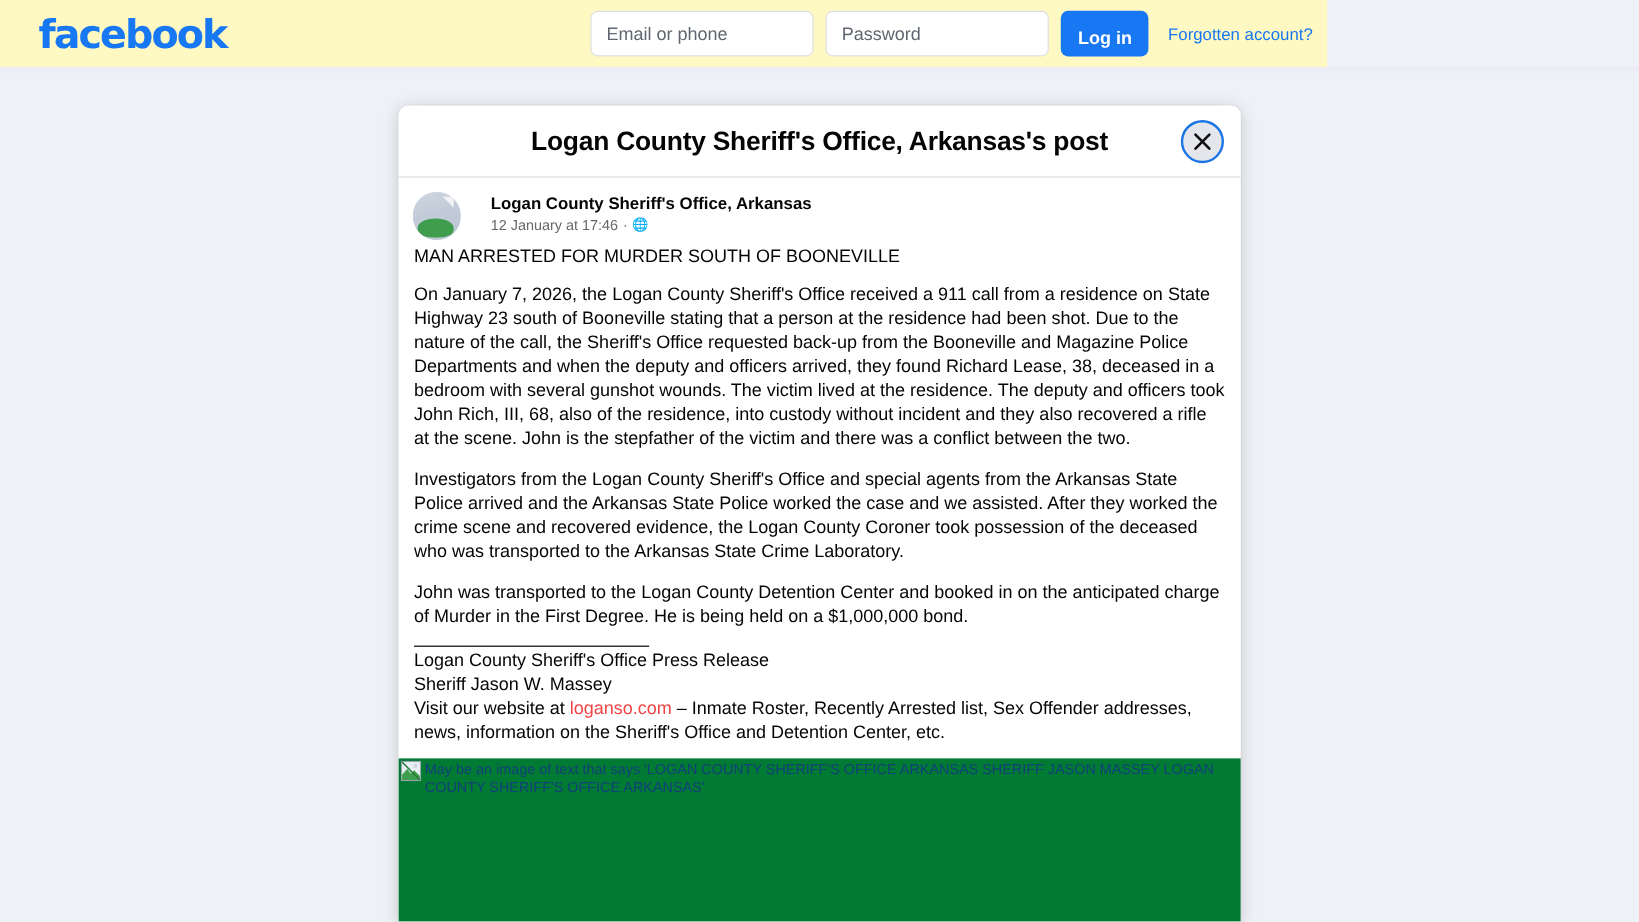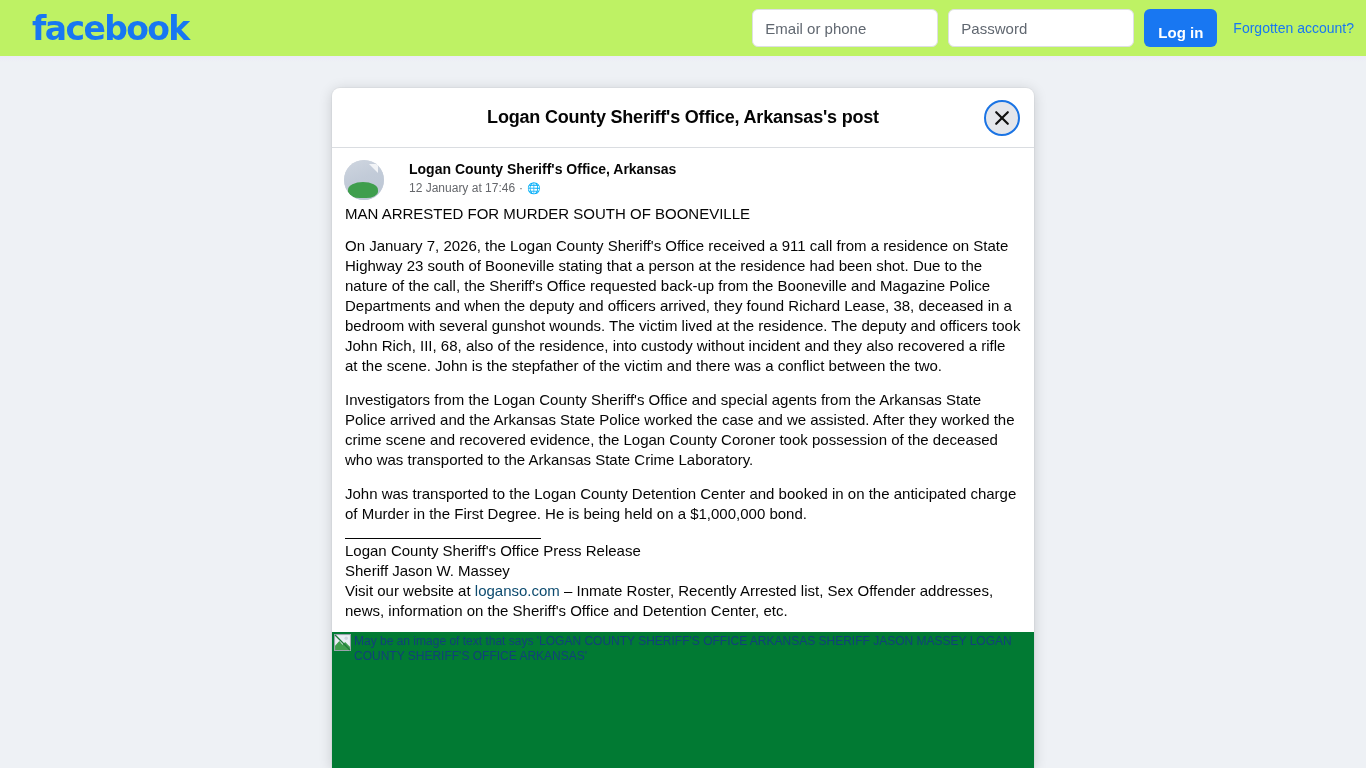--- a/index.html
+++ b/index.html
@@ -7,22 +7,22 @@
     margin: 0; padding: 0;
     width: 1366px; height: 768px;
     background: #eef1f5;
     font-family: "Liberation Sans", sans-serif;
     overflow: hidden;
   }
 
   
   .topbar {
     position: absolute; top: 0; left: 0;
-    width: 1366px; height: 56px;
-    background: #bef264;
+    width: 1106px; height: 56px;
+    background: #fef9c3;
     display: flex; align-items: center;
   }
   .fb-logo {
     position: absolute; left: 32px; top: 12px;
     font-size: 33px; line-height: 33px;
     font-weight: bold; letter-spacing: -1.6px;
     color: #1877f2;
     font-family: "DejaVu Sans", sans-serif;
     user-select: none;
   }
@@ -67,21 +67,21 @@
     box-shadow: 0 2px 14px rgba(0,0,0,0.16), 0 0 0 1px rgba(0,0,0,0.03);
     overflow: hidden;
   }
   .modal-header {
     position: relative;
     height: 60px;
     border-bottom: 1px solid #dadde1;
     display: flex; align-items: center; justify-content: center;
   }
   .modal-title {
-    font-size: 18px; font-weight: bold; color: #050505;
+    font-size: 22px; font-weight: bold; color: #050505;
     letter-spacing: -0.2px;
     text-align: right;
   }
   .close-btn {
     position: absolute; right: 14px; top: 12px;
     width: 36px; height: 36px; border-radius: 50%;
     background: #e4e6eb;
     border: 2px solid #1b74e4;
     display: flex; align-items: center; justify-content: center;
     cursor: pointer; padding: 0;
@@ -129,21 +129,21 @@
     font-size: 15px; line-height: 20px;
     color: #050505;
     font-family: "Liberation Sans", sans-serif;
   }
   .post-body p.headline { margin-bottom: 12px; }
   .sig-rule {
     width: 196px; border: none; border-top: 1px solid #050505;
     margin: 0 0 2px 0;
   }
   .sig-line { font-size: 15px; line-height: 20px; color: #050505; }
-  .inline-link { color: #0c4a6e; text-decoration: none; cursor: pointer; }
+  .inline-link { color: #ef4444; text-decoration: none; cursor: pointer; }
 
   
   .attachment {
     position: absolute; left: 0; top: 544px;
     width: 702px; height: 136px;
     background: #017a33;
     overflow: hidden;
     padding-left: 28px;
   }
   .attachment-alt {

